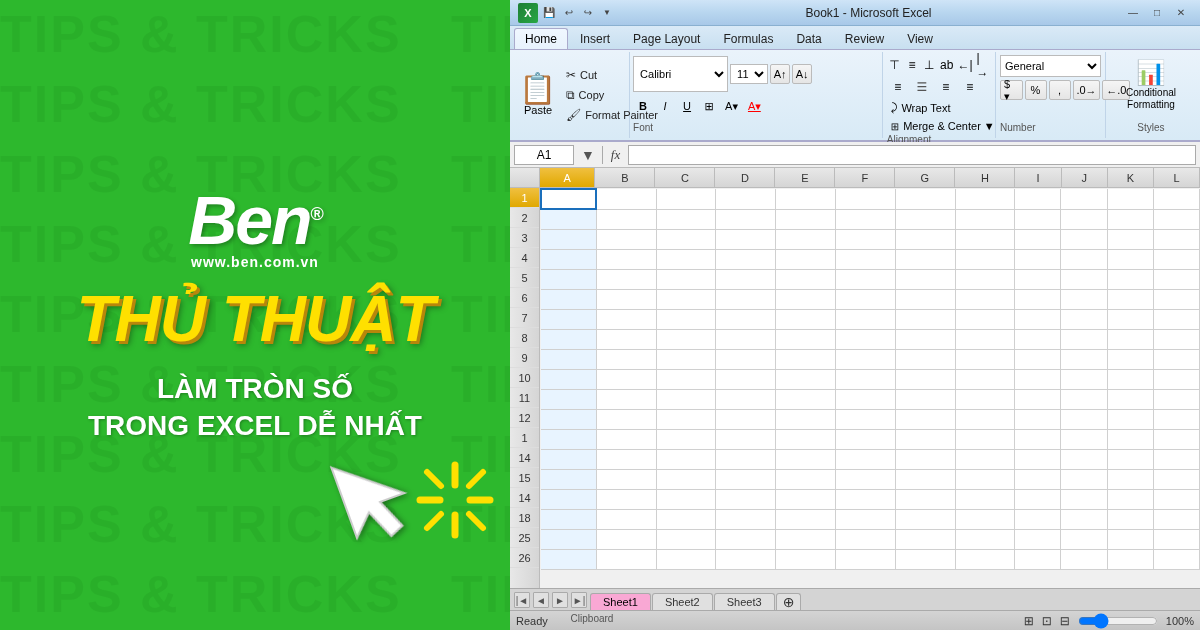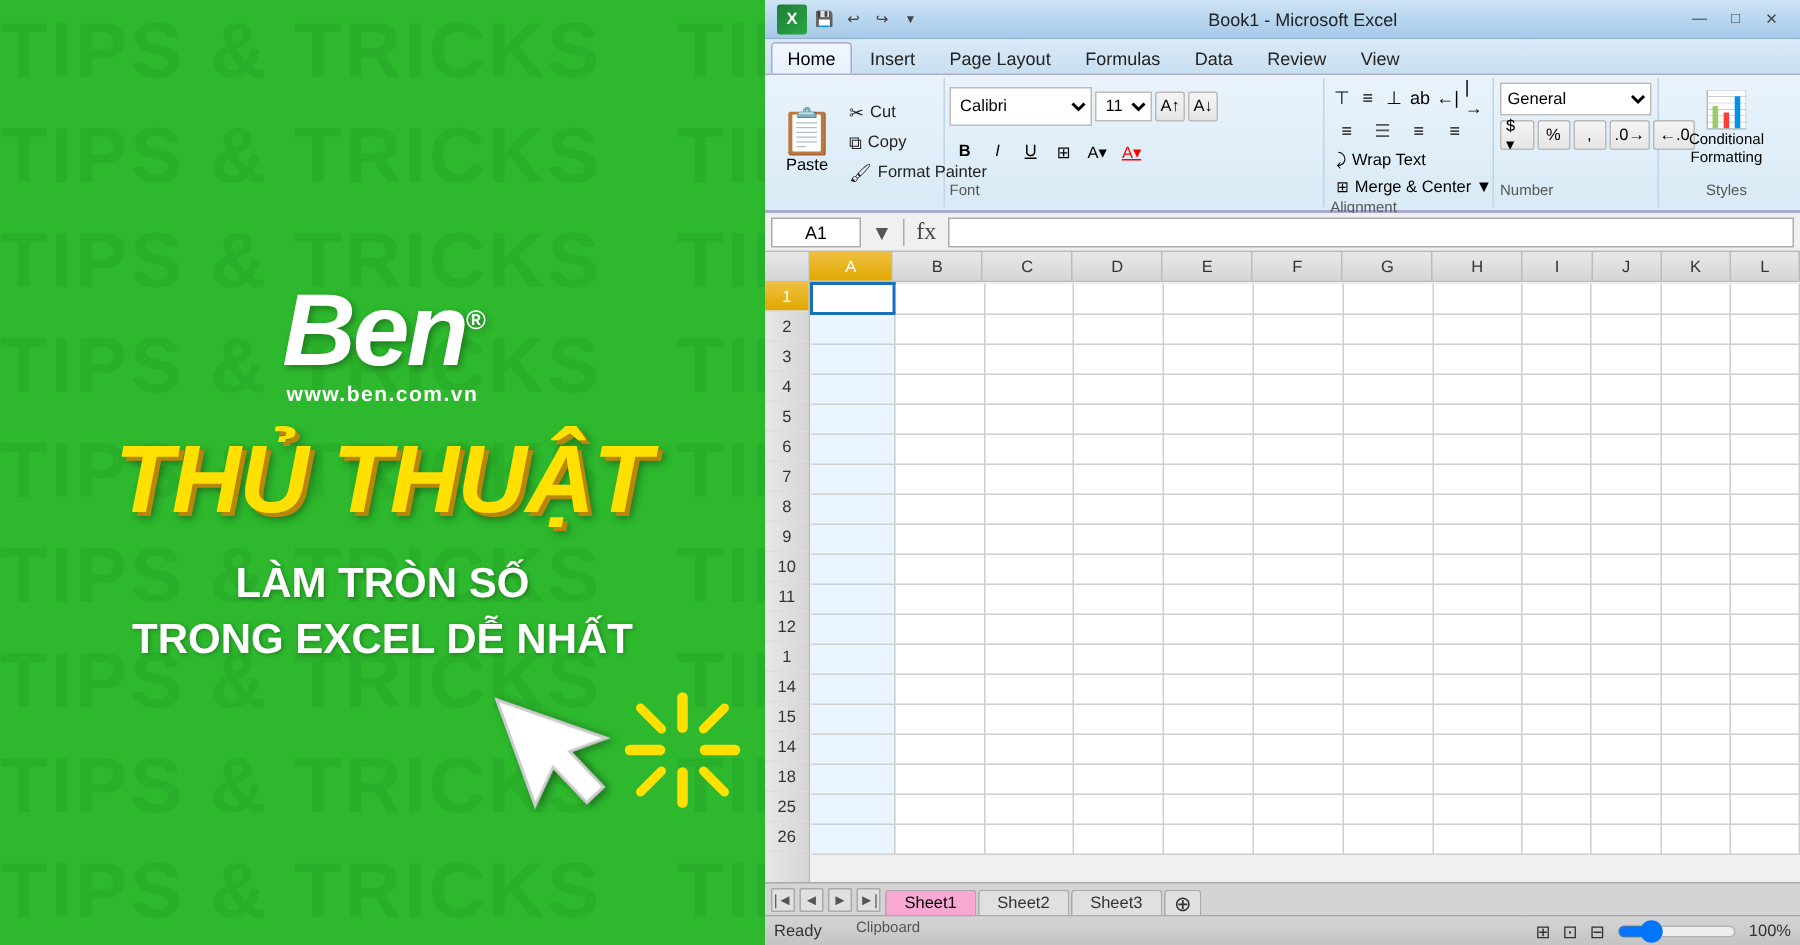--- a/index.html
+++ b/index.html
@@ -248,21 +248,21 @@
 
     .font-group {
       min-width: 160px;
       flex-direction: row;
       flex-wrap: wrap;
       align-items: center;
       padding: 3px;
       gap: 2px;
     }
     .font-select {
-      height: 26px;
+      height: 36px;
       font-size: 11px;
       border: 1px solid #bbb;
       background: white;
       width: 95px;
       padding: 0 2px;
     }
     .size-select {
       height: 20px;
       font-size: 11px;
       border: 1px solid #bbb;
@@ -393,22 +393,23 @@
       color: #555;
       cursor: pointer;
       padding: 0 3px;
     }
     .formula-divider {
       width: 1px;
       height: 18px;
       background: #aaa;
     }
     .fx-label {
-      font-size: 16px;
+      font-size: 13px;
       color: #444;
+      font-style: italic;
       padding: 0 4px;
       font-family: serif;
     }
     .formula-input {
       flex: 1;
       height: 20px;
       border: none;
       background: white;
       font-size: 12px;
       border: 1px solid #aaa;

